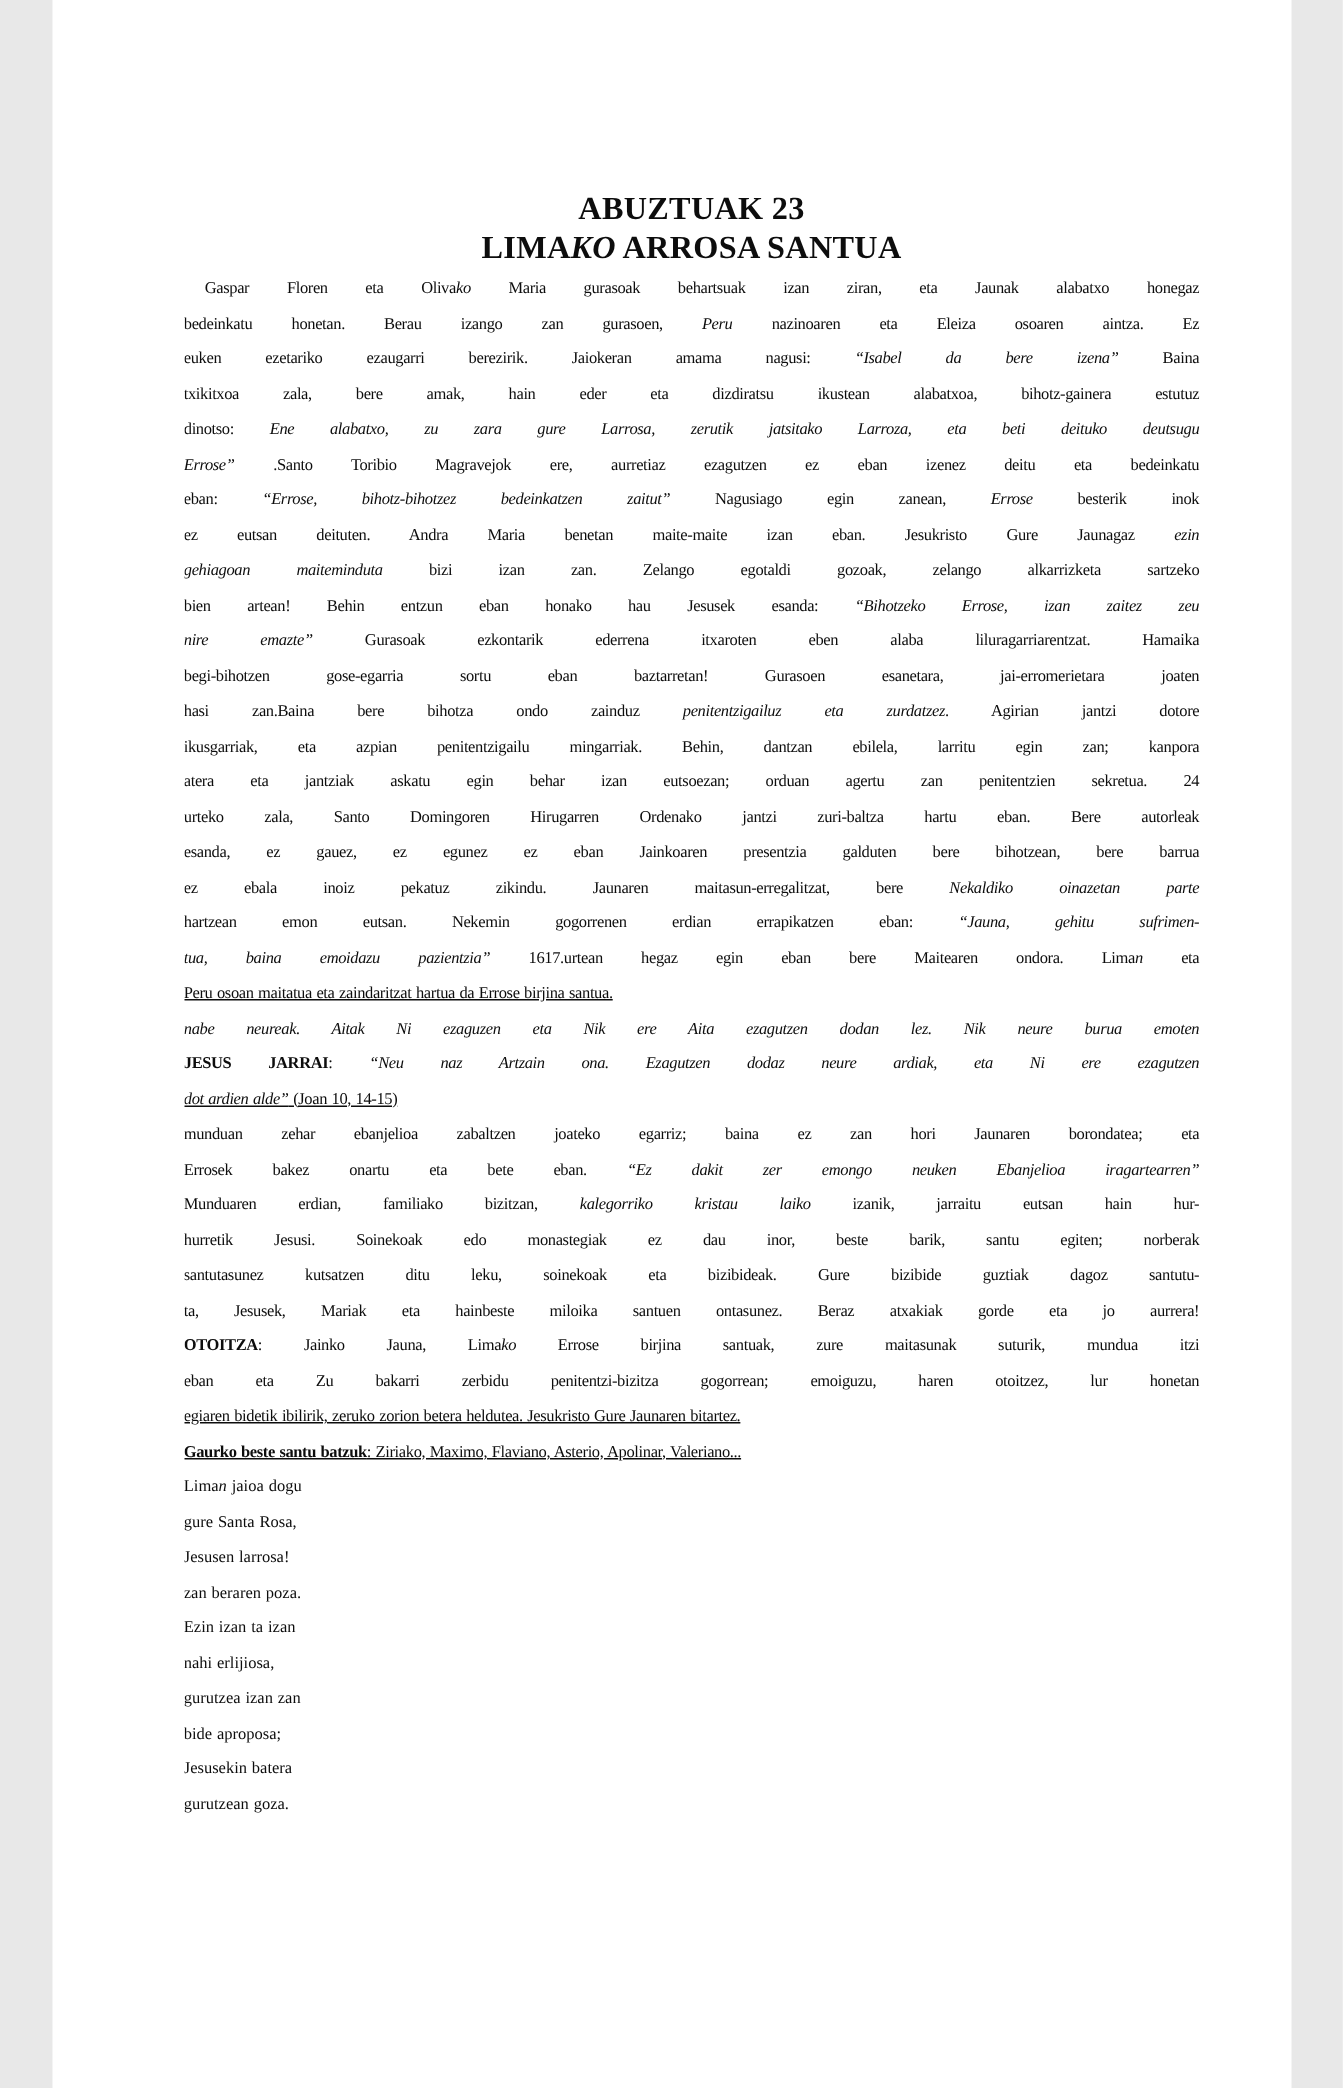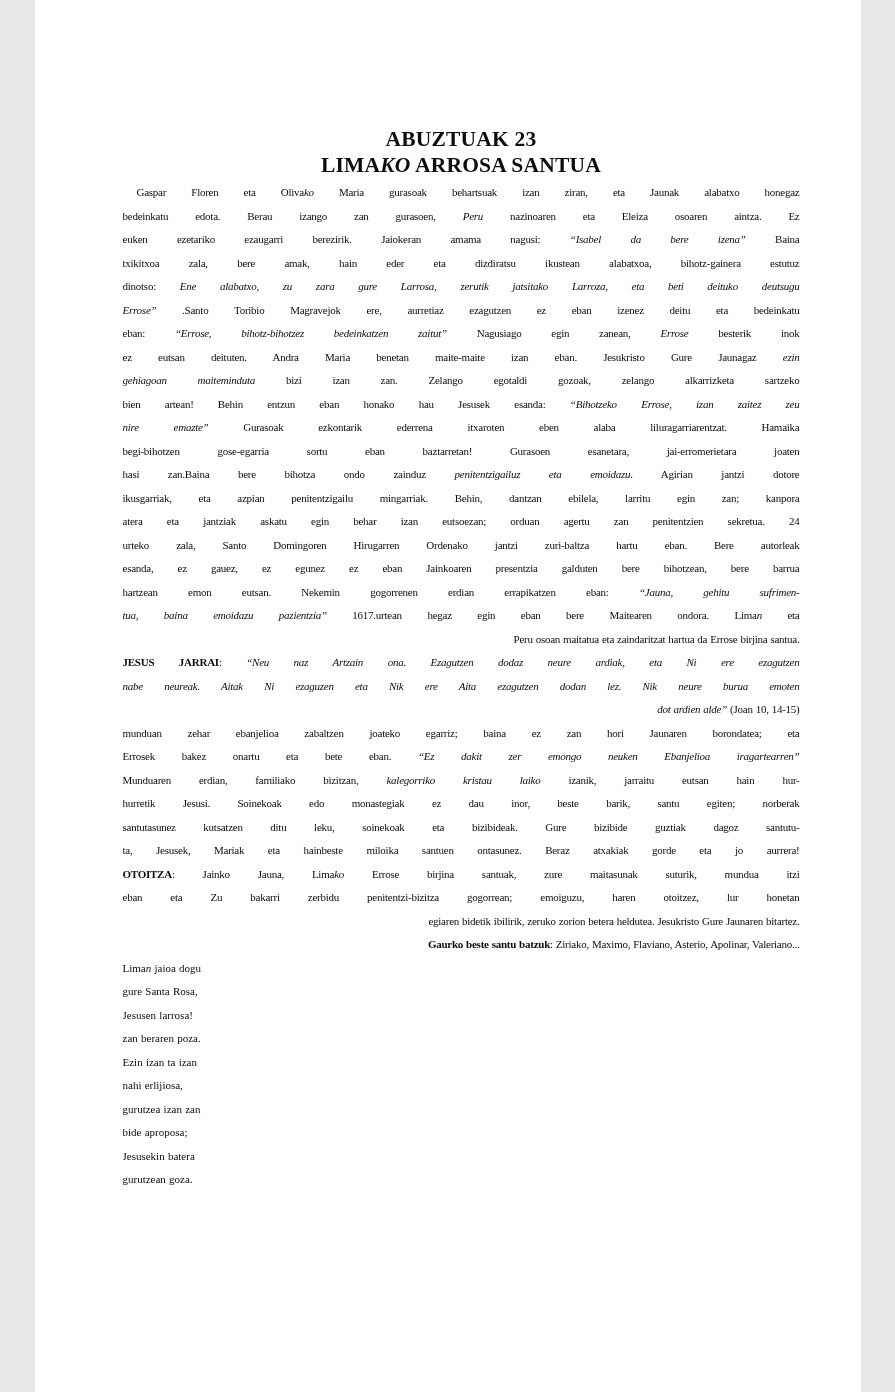--- a/index.html
+++ b/index.html
@@ -30,60 +30,61 @@
   .text-line {
     font-size: 11px;
     line-height: 23.5px;
     height: 23.5px;
     overflow: hidden;
     letter-spacing: -0.25px;
     word-spacing: 0.5px;
   }
   .poem-line { letter-spacing: 0; }
   .justify { text-align: justify; text-align-last: justify; }
-  .left   { text-align: right; }
+  .left   { text-align: left; text-decoration: underline; }
   .center { text-align: left; }
   .indent { text-indent: 14px; }
   .seg-n  { font-style: normal; font-weight: normal; }
   .seg-i  { font-style: italic; font-weight: normal; }
   .seg-b  { font-style: normal; font-weight: 700; }
   .seg-bi { font-style: italic; font-weight: 700; }
 </style>
 </head>
 <body>
 
 <div class="page">
   <div class="content">
     <div id="title-block">
         <div class="title-line"><span class="seg-b">ABUZTUAK 23</span></div>
         <div class="title-line"><span class="seg-b">LIMA</span><span class="seg-bi">KO</span><span class="seg-b"> ARROSA SANTUA</span></div>
       </div>
     <div id="body-block" class="body-block">
         <div class="text-line justify indent"><span class="seg-n">Gaspar Floren eta Oliva</span><span class="seg-i">ko</span><span class="seg-n"> Maria gurasoak behartsuak izan ziran, eta Jaunak alabatxo honegaz</span></div>
-        <div class="text-line justify"><span class="seg-n">bedeinkatu edota. Berau izango zan gurasoen, </span><span class="seg-i">Peru</span><span class="seg-n"> nazinoaren eta Eleiza osoaren aintza. Ez</span></div>
+        <div class="text-line justify"><span class="seg-n">bedeinkatu honetan. Berau izango zan gurasoen, </span><span class="seg-i">Peru</span><span class="seg-n"> nazinoaren eta Eleiza osoaren aintza. Ez</span></div>
         <div class="text-line justify"><span class="seg-n">euken ezetariko ezaugarri berezirik. Jaiokeran amama nagusi: </span><span class="seg-i">“Isabel da bere izena”</span><span class="seg-n"> Baina</span></div>
         <div class="text-line justify"><span class="seg-n">txikitxoa zala, bere amak, hain eder eta dizdiratsu ikustean alabatxoa, bihotz-gainera estutuz</span></div>
         <div class="text-line justify"><span class="seg-n">dinotso: </span><span class="seg-i">Ene alabatxo, zu zara gure Larrosa, zerutik jatsitako Larroza, eta beti deituko deutsugu</span></div>
         <div class="text-line justify"><span class="seg-i">Errose”</span><span class="seg-n"> .Santo Toribio Magravejok ere, aurretiaz ezagutzen ez eban izenez deitu eta bedeinkatu</span></div>
         <div class="text-line justify"><span class="seg-n">eban: </span><span class="seg-i">“Errose, bihotz-bihotzez bedeinkatzen zaitut”</span><span class="seg-n"> Nagusiago egin zanean, </span><span class="seg-i">Errose</span><span class="seg-n"> besterik inok</span></div>
         <div class="text-line justify"><span class="seg-n">ez eutsan deituten. Andra Maria benetan maite-maite izan eban. Jesukristo Gure Jaunagaz </span><span class="seg-i">ezin</span></div>
         <div class="text-line justify"><span class="seg-i">gehiagoan maiteminduta</span><span class="seg-n"> bizi izan zan. Zelango egotaldi gozoak, zelango alkarrizketa sartzeko</span></div>
         <div class="text-line justify"><span class="seg-n">bien artean! Behin entzun eban honako hau Jesusek esanda: </span><span class="seg-i">“Bihotzeko Errose, izan zaitez zeu</span></div>
         <div class="text-line justify"><span class="seg-i">nire emazte”</span><span class="seg-n"> Gurasoak ezkontarik ederrena itxaroten eben alaba liluragarriarentzat. Hamaika</span></div>
         <div class="text-line justify"><span class="seg-n">begi-bihotzen gose-egarria sortu eban baztarretan! Gurasoen esanetara, jai-erromerietara joaten</span></div>
-        <div class="text-line justify"><span class="seg-n">hasi zan.Baina bere bihotza ondo zainduz </span><span class="seg-i">penitentzigailuz eta emoidazu</span><span class="seg-n">. Agirian jantzi dotore</span></div>
+        <div class="text-line justify"><span class="seg-n">hasi zan.Baina bere bihotza ondo zainduz </span><span class="seg-i">penitentzigailuz eta zurdatzez</span><span class="seg-n">. Agirian jantzi dotore</span></div>
         <div class="text-line justify"><span class="seg-n">ikusgarriak, eta azpian penitentzigailu mingarriak. Behin, dantzan ebilela, larritu egin zan; kanpora</span></div>
         <div class="text-line justify"><span class="seg-n">atera eta jantziak askatu egin behar izan eutsoezan; orduan agertu zan penitentzien sekretua. 24</span></div>
         <div class="text-line justify"><span class="seg-n">urteko zala, Santo Domingoren Hirugarren Ordenako jantzi zuri-baltza hartu eban. Bere autorleak</span></div>
         <div class="text-line justify"><span class="seg-n">esanda, ez gauez, ez egunez ez eban Jainkoaren presentzia galduten bere bihotzean, bere barrua</span></div>
+        <div class="text-line justify"><span class="seg-n">ez ebala inoiz pekatuz zikindu. Jaunaren maitasun-erregalitzat, bere </span><span class="seg-i">Nekaldiko oinazetan parte</span></div>
         <div class="text-line justify"><span class="seg-n">hartzean emon eutsan. Nekemin gogorrenen erdian errapikatzen eban: </span><span class="seg-i">“Jauna, gehitu sufrimen-</span></div>
         <div class="text-line justify"><span class="seg-i">tua, baina emoidazu pazientzia”</span><span class="seg-n"> 1617.urtean hegaz egin eban bere Maitearen ondora. Lima</span><span class="seg-i">n</span><span class="seg-n"> eta</span></div>
         <div class="text-line left"><span class="seg-n">Peru osoan maitatua eta zaindaritzat hartua da Errose birjina santua.</span></div>
+        <div class="text-line justify"><span class="seg-i">nabe neureak. Aitak Ni ezaguzen eta Nik ere Aita ezagutzen dodan lez. Nik neure burua emoten</span></div>
         <div class="text-line justify"><span class="seg-b">JESUS JARRAI</span><span class="seg-n">: </span><span class="seg-i">“Neu naz Artzain ona. Ezagutzen dodaz neure ardiak, eta Ni ere ezagutzen</span></div>
-        <div class="text-line justify"><span class="seg-i">nabe neureak. Aitak Ni ezaguzen eta Nik ere Aita ezagutzen dodan lez. Nik neure burua emoten</span></div>
         <div class="text-line left"><span class="seg-i">dot ardien alde”</span><span class="seg-n"> (Joan 10, 14-15)</span></div>
         <div class="text-line justify"><span class="seg-n">munduan zehar ebanjelioa zabaltzen joateko egarriz; baina ez zan hori Jaunaren borondatea; eta</span></div>
         <div class="text-line justify"><span class="seg-n">Errosek bakez onartu eta bete eban. </span><span class="seg-i">“Ez dakit zer emongo neuken Ebanjelioa iragartearren”</span></div>
         <div class="text-line justify"><span class="seg-n">Munduaren erdian, familiako bizitzan, </span><span class="seg-i">kalegorriko kristau laiko</span><span class="seg-n"> izanik, jarraitu eutsan hain hur-</span></div>
         <div class="text-line justify"><span class="seg-n">hurretik Jesusi. Soinekoak edo monastegiak ez dau inor, beste barik, santu egiten; norberak</span></div>
         <div class="text-line justify"><span class="seg-n">santutasunez kutsatzen ditu leku, soinekoak eta bizibideak. Gure bizibide guztiak dagoz santutu-</span></div>
         <div class="text-line justify"><span class="seg-n">ta, Jesusek, Mariak eta hainbeste miloika santuen ontasunez. Beraz atxakiak gorde eta jo aurrera!</span></div>
         <div class="text-line justify"><span class="seg-b">OTOITZA</span><span class="seg-n">: Jainko Jauna, Lima</span><span class="seg-i">ko</span><span class="seg-n"> Errose birjina santuak, zure maitasunak suturik, mundua itzi</span></div>
         <div class="text-line justify"><span class="seg-n">eban eta Zu bakarri zerbidu penitentzi-bizitza gogorrean; emoiguzu, haren otoitzez, lur honetan</span></div>
         <div class="text-line left"><span class="seg-n">egiaren bidetik ibilirik, zeruko zorion betera heldutea. Jesukristo Gure Jaunaren bitartez.</span></div>

